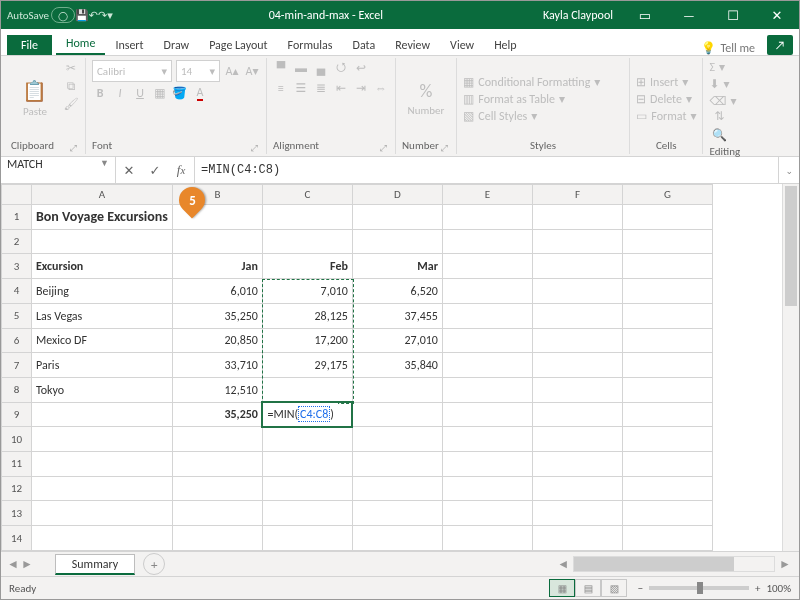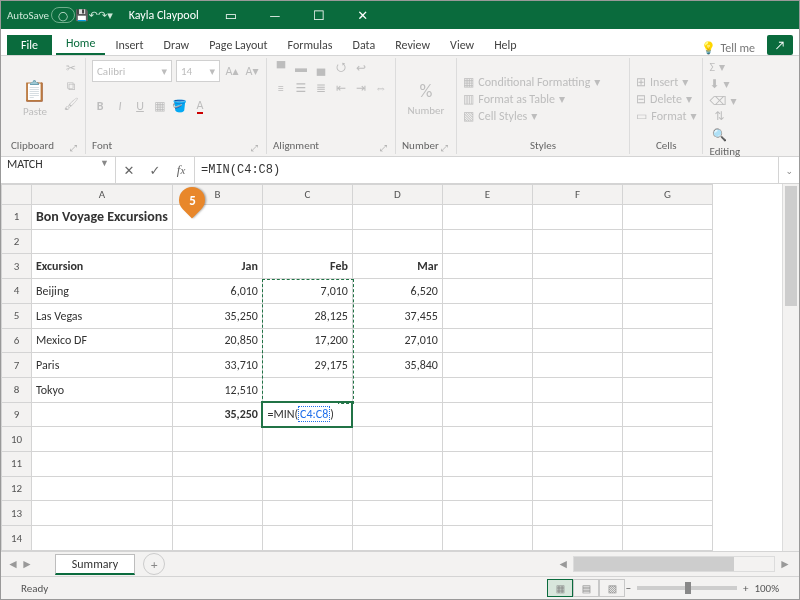--- a/index.html
+++ b/index.html
@@ -61,21 +61,21 @@
 .func-tip b{color:#333}
 .callout{position:absolute;width:26px;height:26px;background:#e8872b;border-radius:50% 50% 50% 0;transform:rotate(-45deg);display:flex;align-items:center;justify-content:center;box-shadow:1px 1px 2px rgba(0,0,0,.3)}
 .callout span{transform:rotate(45deg);color:#fff;font-weight:bold;font-size:13px}
 .sheet-tabs{height:24px;border-top:1px solid #d4d4d4;display:flex;align-items:center;background:#f3f2f1}
 .sheet-nav{display:flex;gap:2px;padding:0 6px;color:#999}
 .sheet-tab{background:#fff;border:1px solid #bdbdbd;border-bottom:2px solid #0a6b3d;padding:2px 16px;font-size:12px;margin-left:16px}
 .sheet-add{width:20px;height:20px;border:1px solid #ccc;border-radius:50%;display:flex;align-items:center;justify-content:center;color:#888;margin-left:8px;font-size:13px}
 .hsb{flex:1;display:flex;justify-content:flex-end;align-items:center;padding:0 4px}
 .sb-track{width:200px;height:14px;background:#f3f2f1;border:1px solid #dcdcdc;position:relative}
 .sb-thumb{position:absolute;left:0;top:0;height:100%;width:160px;background:#cdcdcd}
-.statusbar{height:22px;background:#f3f2f1;border-top:1px solid #d4d4d4;display:flex;align-items:center;padding:0 20px;font-size:11px;color:#555;}
+.statusbar{height:22px;background:#f3f2f1;border-top:1px solid #d4d4d4;display:flex;align-items:center;padding:0 8px;font-size:11px;color:#555;gap:10px}
 .statusbar .spacer{flex:1}
 .viewbtns{display:flex;gap:0}
 .viewbtn{width:24px;height:16px;border:1px solid #c8c8c8;display:flex;align-items:center;justify-content:center;color:#888;font-size:10px}
 .viewbtn.active{background:#d8e6dc;border-color:#0a6b3d}
 .zoom{display:flex;align-items:center;gap:6px}
 .zoom-track{width:100px;height:4px;background:#cdcdcd;position:relative}
 .zoom-thumb{position:absolute;left:48px;top:-4px;width:6px;height:12px;background:#888}
 .vsb{position:absolute;right:0;top:0;bottom:0;width:16px;background:#f3f2f1;border-left:1px solid #dcdcdc}
 .vsb-thumb{position:absolute;top:2px;left:2px;right:2px;height:120px;background:#cdcdcd}
 .ribline{color:#bdbdbd;font-size:12px;display:flex;align-items:center;gap:4px}
@@ -89,20 +89,21 @@
     <div class="qat">
       <span class="qat-item">
         <span>AutoSave</span>
         <span class="qat-toggle">◯</span>
       </span>
       <span class="qat-item">💾</span>
       <span class="qat-item">↶</span>
       <span class="qat-item">↷</span>
       <span class="qat-item">▾</span>
     </div>
+    <div class="title">04-min-and-max - Excel</div>
     <div class="user">Kayla Claypool</div>
     <div class="winbtns">
       <div class="winbtn">▭</div>
       <div class="winbtn">—</div>
       <div class="winbtn">☐</div>
       <div class="winbtn close">✕</div>
     </div>
   </div>
 
   <div class="tabstrip">
@@ -139,21 +140,21 @@
           <span class="small-ico">🖌</span>
         </div>
       </div>
       <div style="display:flex;justify-content:space-between">
         <span class="group-label">Clipboard</span>
         <span class="dlglaunch">⤢</span>
       </div>
     </div>
 
     <div class="group">
-      <div class="group-body rcol" style="gap:16px">
+      <div class="group-body rcol" style="gap:3px">
         <div class="rrow">
           <div class="fontsel fontname">
               <span>Calibri</span>
               <span>▾</span>
             </div>
           <div class="fontsel fontsize">
               <span>14</span>
               <span>▾</span>
             </div>
           <span class="small-ico">A▴</span>

